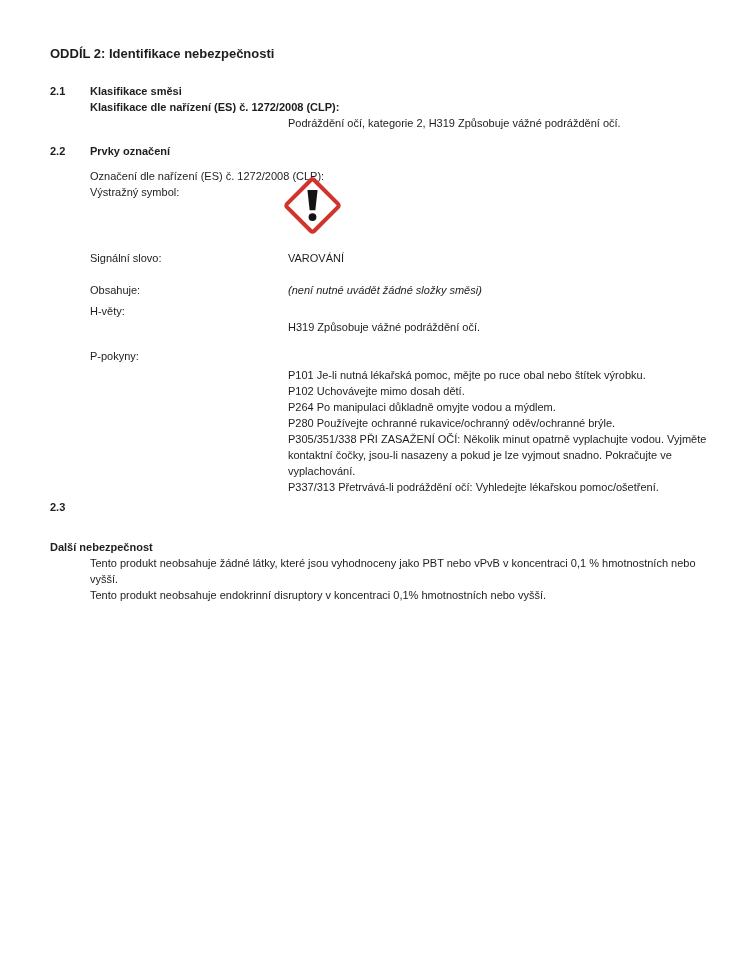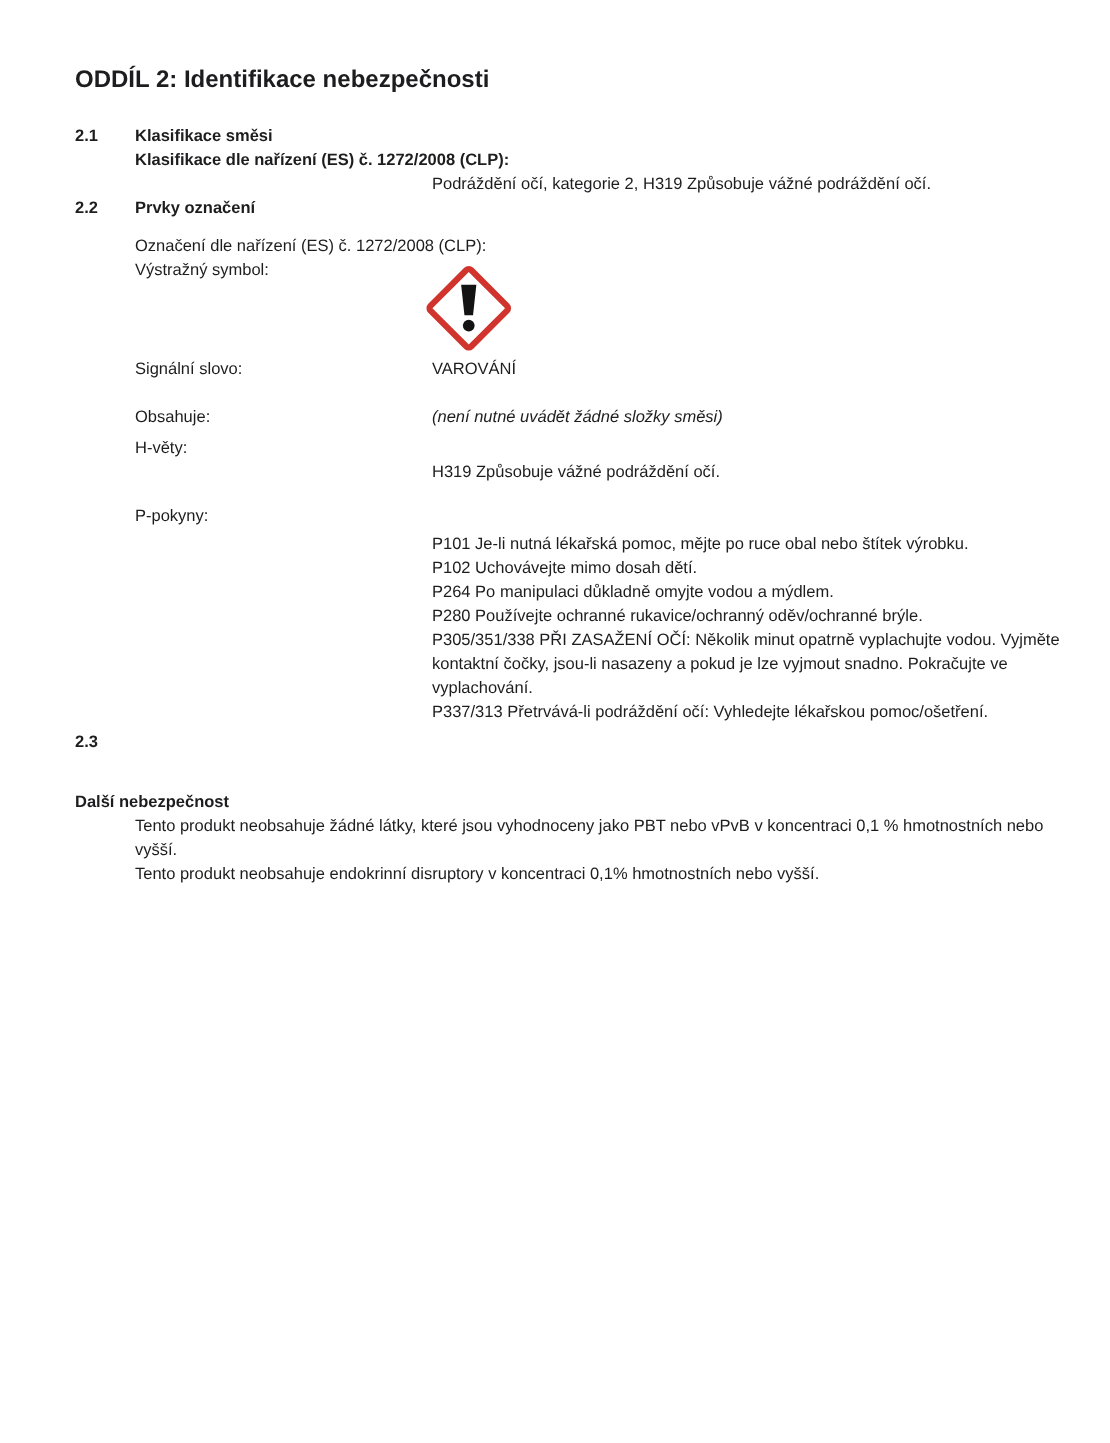--- a/index.html
+++ b/index.html
@@ -15,21 +15,21 @@
     font-family: "Liberation Sans", "DejaVu Sans", sans-serif;
     font-size: 11px;
     line-height: 16px;
     color: #1d1d1f;
     box-sizing: border-box;
     padding: 46px 30px 0 50px;
     overflow: hidden;
   }
   .section-header {
     font-weight: bold;
-    font-size: 16px;
+    font-size: 13px;
   }
   .sec-heading {
     display: flex;
     font-weight: bold;
   }
   .sec-num {
     width: 40px;
     flex: 0 0 40px;
   }
   .indent1 { margin-left: 40px; }
@@ -39,21 +39,21 @@
   .kv-row {
     display: flex;
     margin-left: 40px;
   }
   .kv-label {
     width: 198px;
     flex: 0 0 198px;
   }
   .kv-value { flex: 1 1 auto; }
   .mt-21 { margin-top: 21px; }
-  .mt-12 { }
+  .mt-12 { margin-top: 12px; }
   .mt-9  { margin-top: 9px; }
   .mt-50 { margin-top: 50px; }
   .mt-16 { margin-top: 16px; }
   .mt-13 { margin-top: 13px; }
   .mt-5  { margin-top: 5px; }
   .mt-4  { margin-top: 4px; flex-direction: column; }
   .mt-3  { margin-top: 3px; }
   .mt-1  { margin-top: 1px; }
   .pictogram {
     position: absolute;

